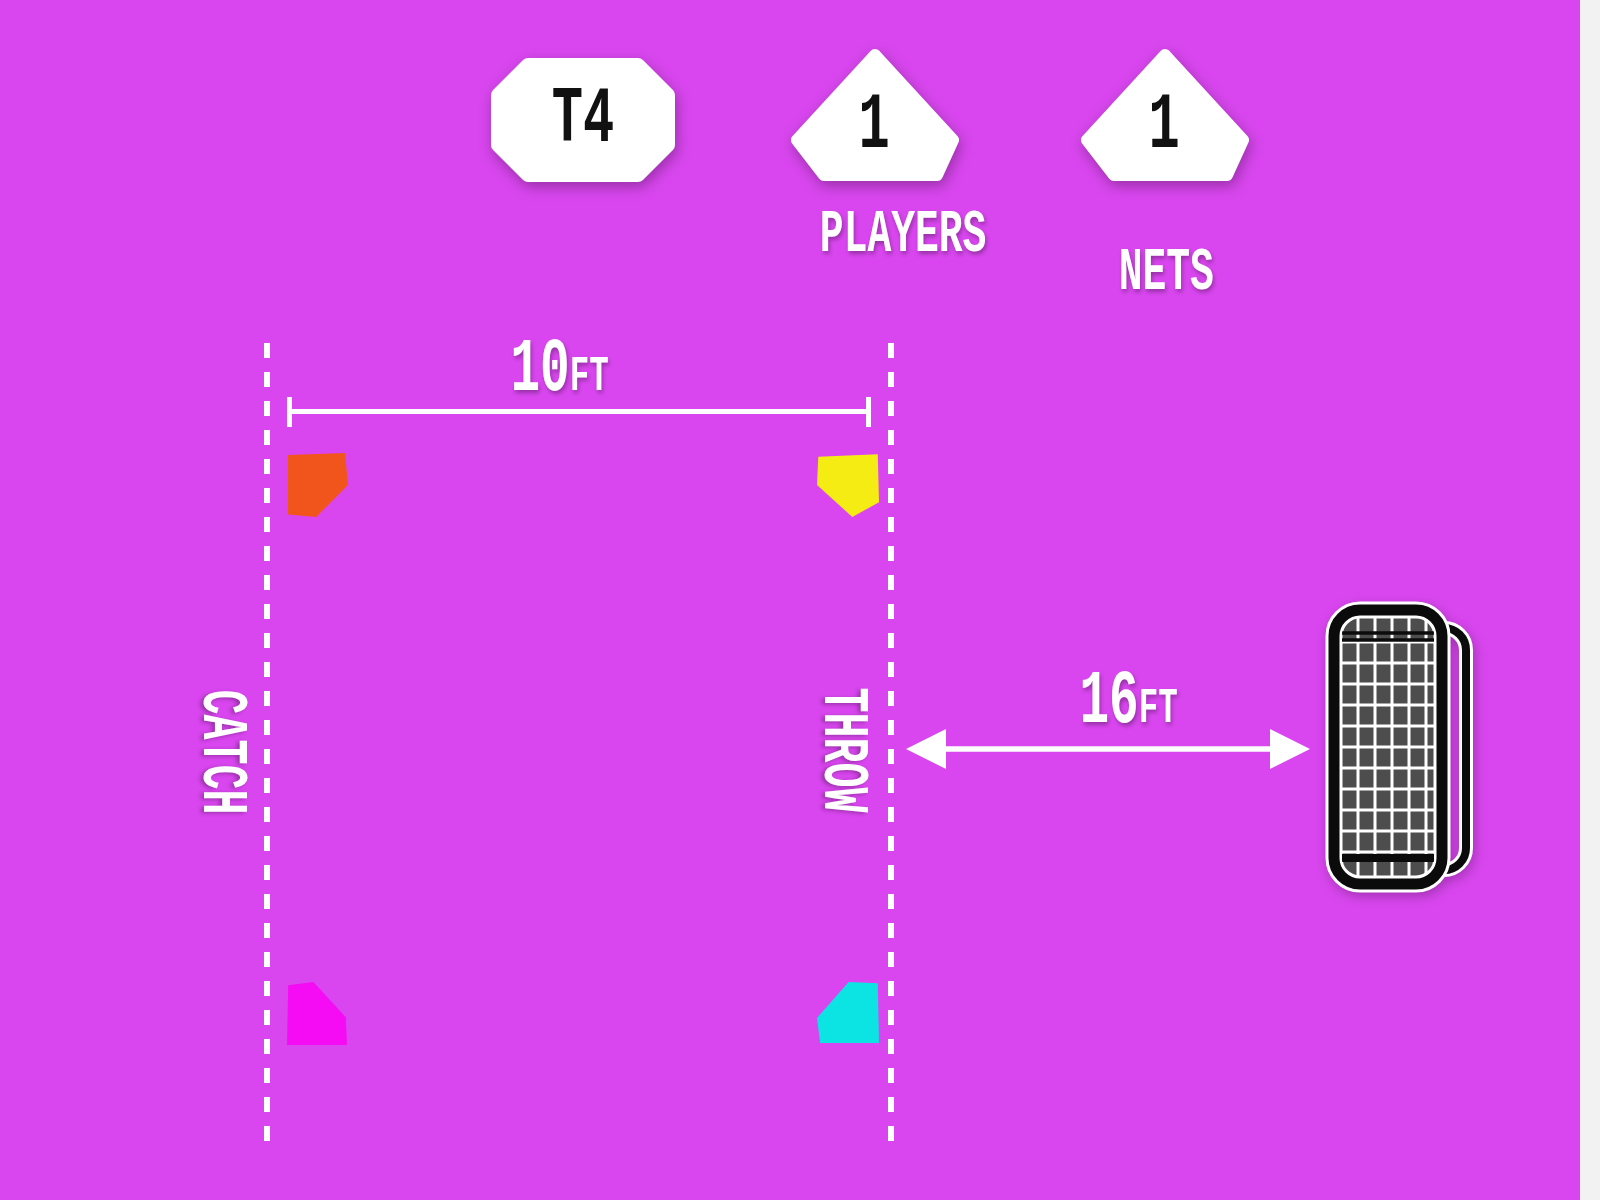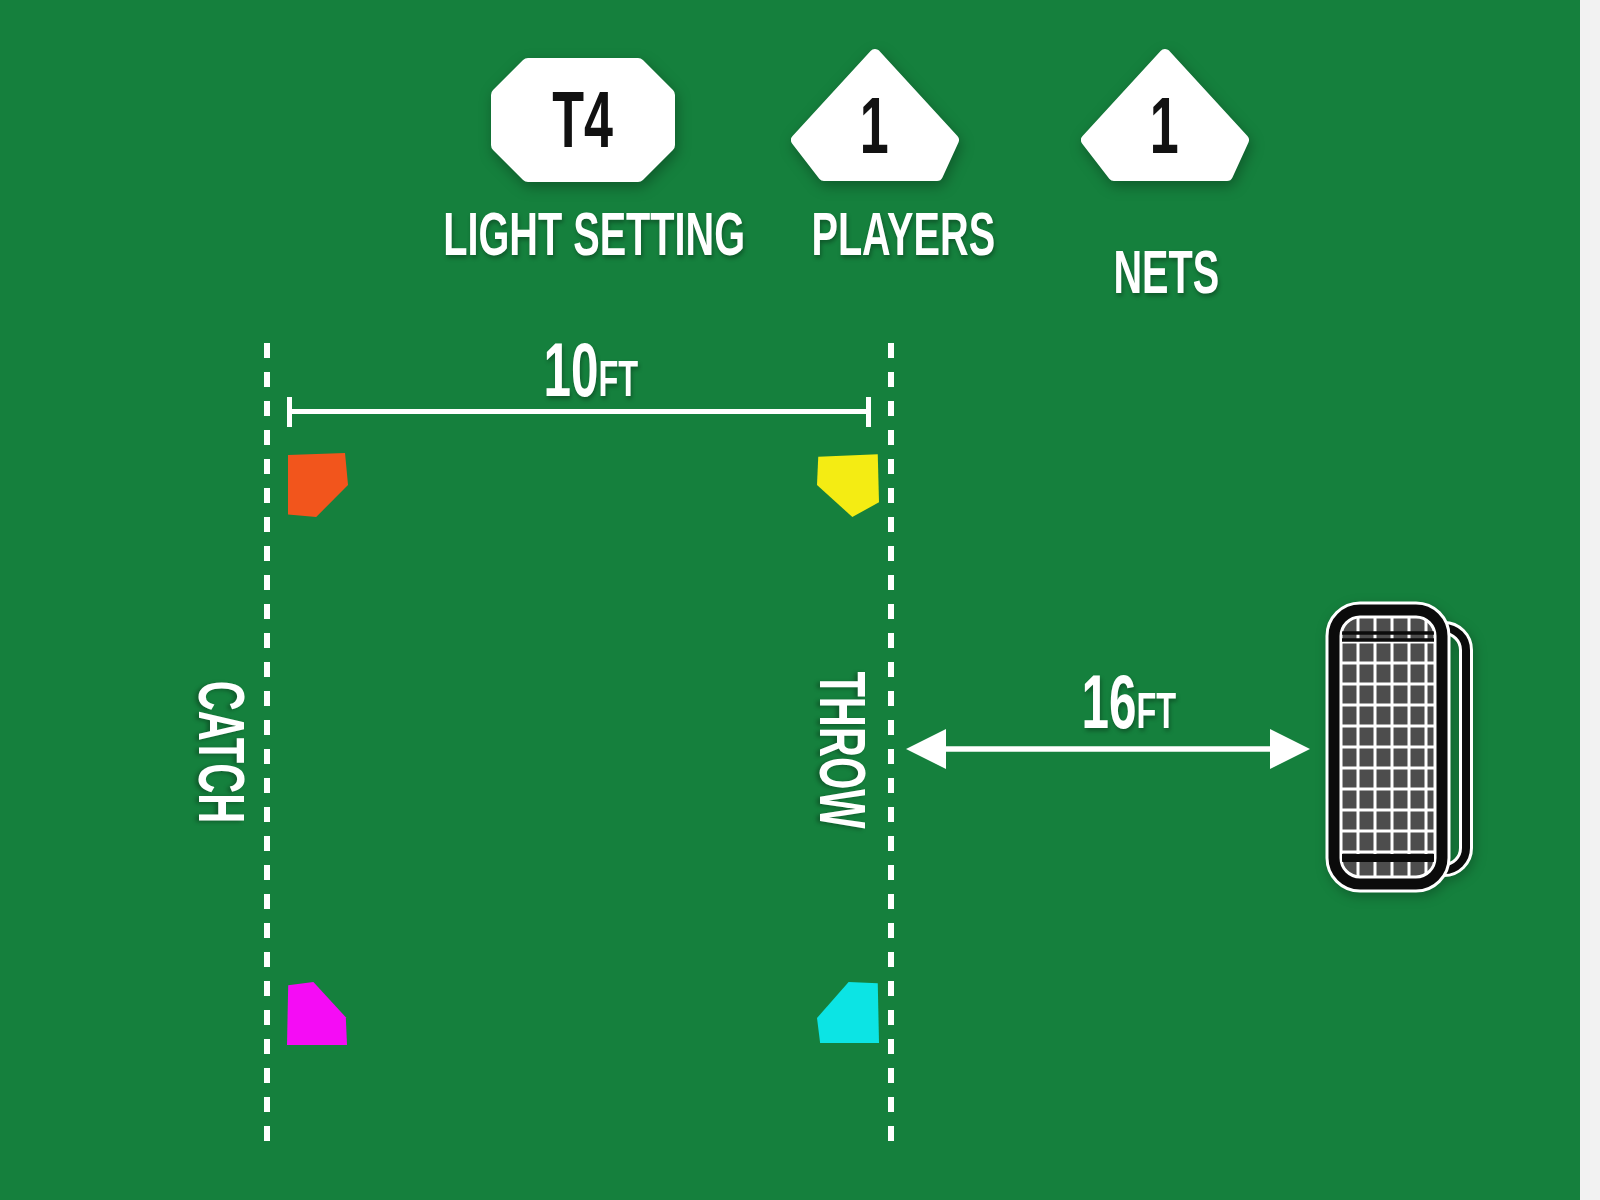--- a/index.html
+++ b/index.html
@@ -1,19 +1,19 @@
 <!DOCTYPE html>
 <html><head>
 <meta charset="utf-8">
 <style>
   html,body{margin:0;padding:0;background:#222;}
   .canvas{
     position:relative;width:1600px;height:1200px;overflow:hidden;
-    background:#15803d;
-    font-family:Liberation Sans, sans-serif;
+    background:#d946ef;
+    font-family:Liberation Mono, monospace;
     font-weight:700;
     color:#ffffff;
   }
   .page-edge{position:absolute;right:0;top:0;width:20px;height:1200px;background:#f2f2f2;}
 
   
   .cond{display:inline-block;transform:scaleX(0.65);transform-origin:center;white-space:nowrap;}
   .shadowed{text-shadow:2px 3px 5px rgba(0,0,0,0.3);}
 
   
@@ -46,21 +46,21 @@
   .dashed-right{left:888px;}
 
   .measure-line{position:absolute;left:289px;top:409px;width:580px;height:5px;background:#fff;}
   .measure-tick{position:absolute;top:397px;width:5px;height:30px;background:#fff;}
   .tick-left{left:287px;}
   .tick-right{left:866px;}
 
   .dim-label{position:absolute;width:400px;text-align:center;line-height:1;}
   .dim-value{font-size:76px;}
   .dim-unit{font-size:50px;}
-  .dim-10{left:391px;top:332px;}
+  .dim-10{left:360px;top:332px;}
   .dim-16{left:929px;top:664px;}
 
   .lane-word{
     position:absolute;font-size:64px;line-height:1;
     transform:translate(-50%,-50%) rotate(90deg);
   }
   .word-catch{left:221px;top:752px;}
   .word-throw{left:842px;top:750px;}
 
   
@@ -105,23 +105,20 @@
 
   <div class="badge badge-nets">
     <svg width="172" height="134" viewBox="0 0 172 134">
       <polygon points="87,7 165,92 149,127 36,127 9,92" fill="#ffffff" stroke="#ffffff" stroke-width="12" stroke-linejoin="round"></polygon>
     </svg>
     <div class="badge-value">
         <span class="cond">1</span>
       </div>
   </div>
 
-  <div class="badge-label label-light shadowed">
-    <span class="cond">LIGHT SETTING</span>
-  </div>
   <div class="badge-label label-players shadowed">
     <span class="cond">PLAYERS</span>
   </div>
   <div class="badge-label label-nets shadowed">
     <span class="cond">NETS</span>
   </div>
 
   <div class="dashed-line dashed-left"></div>
   <div class="dashed-line dashed-right"></div>
 

